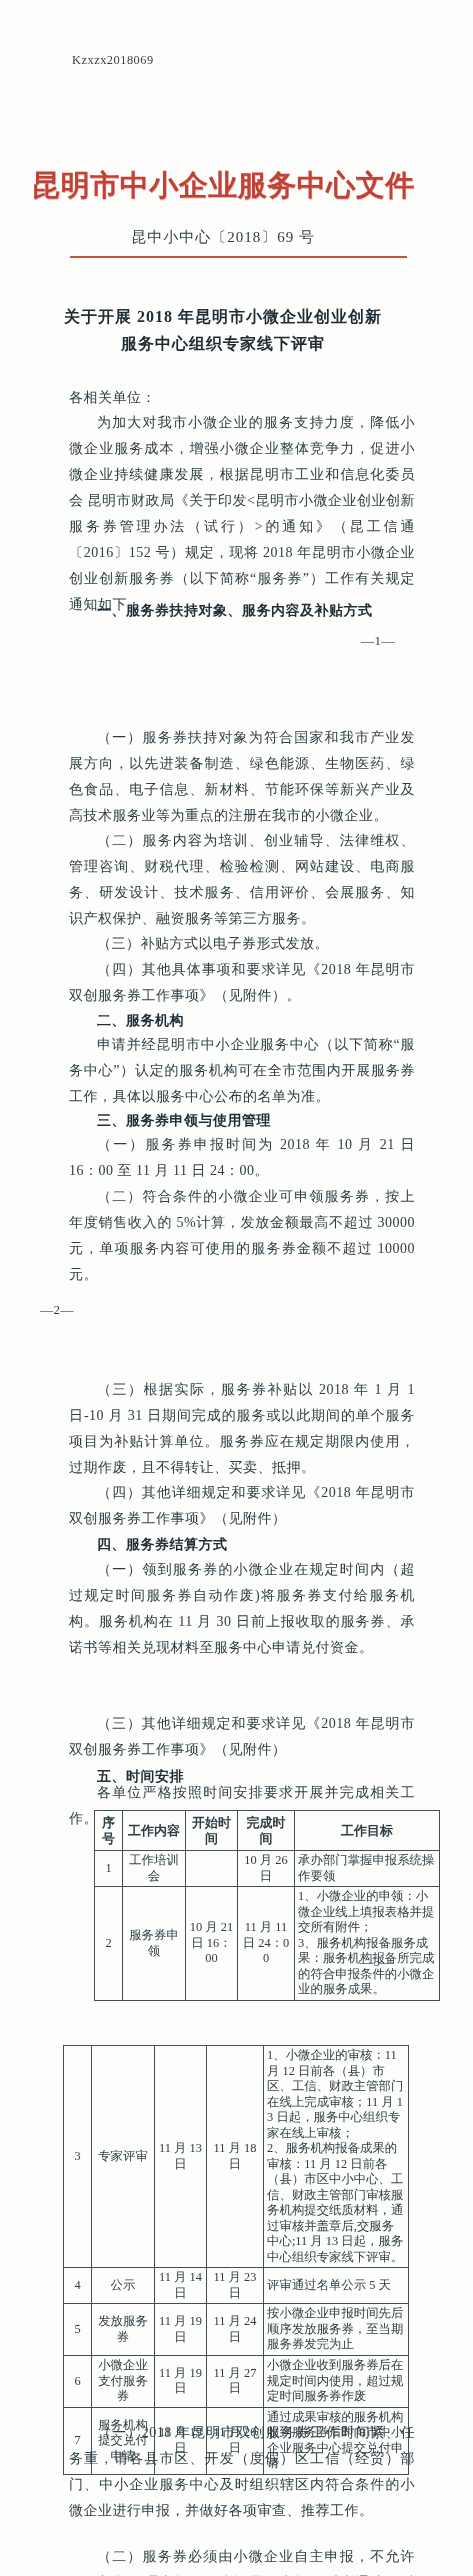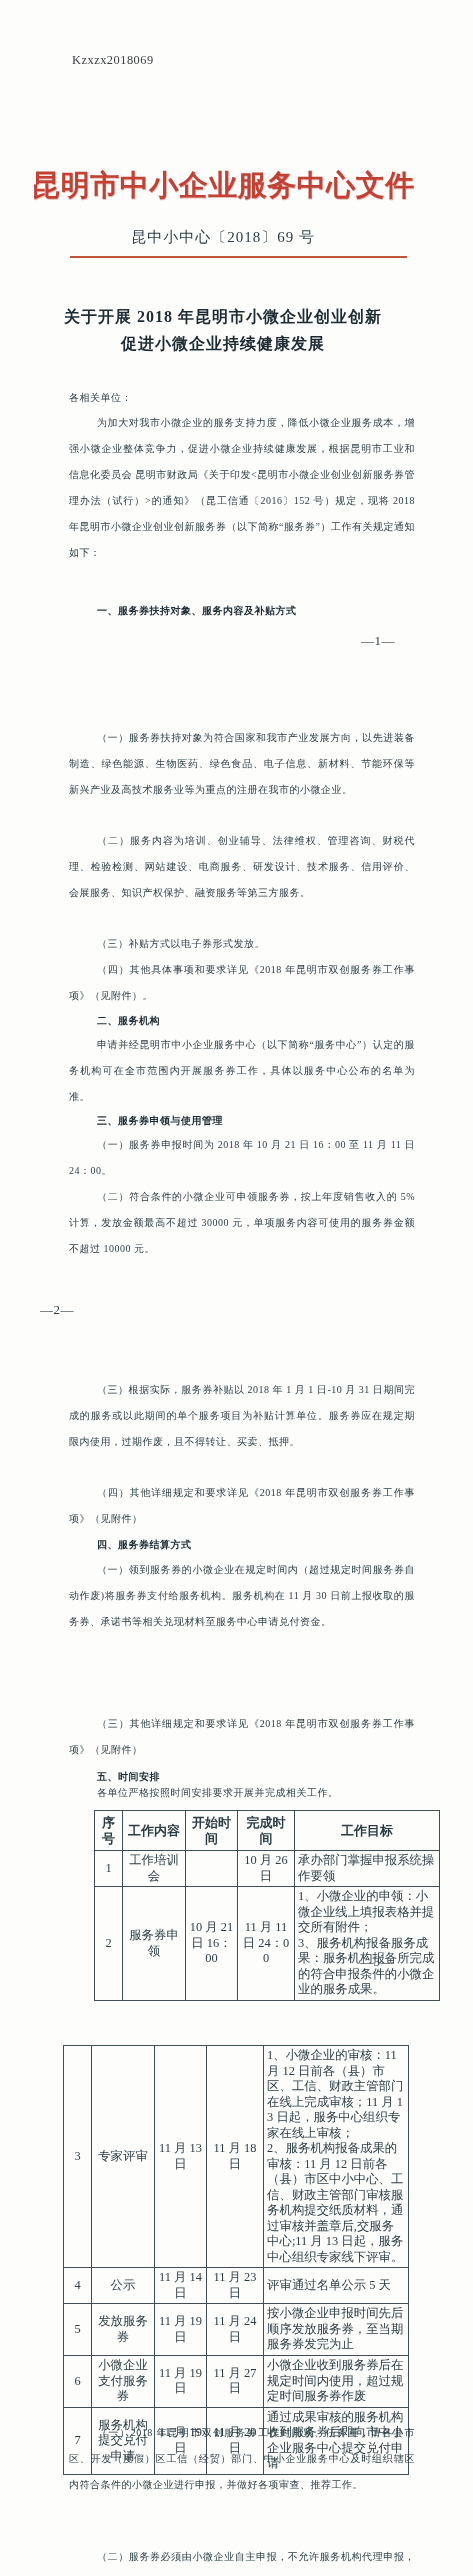--- a/index.html
+++ b/index.html
@@ -12,21 +12,21 @@
     width:474px;
     height:3349px;
     background:#fdfdfc;
     overflow:hidden;
     color:#2c3e44;
   }
   .abs{position:absolute;}
   .body-text{
     left:69px;
     width:346px;
-    font-size:10px;
+    font-size:14px;
     line-height:26px;
     letter-spacing:0.5px;
     text-align:justify;
     color:#2c3e44;
   }
   .indent{text-indent:28px;}
   .heading{
     font-weight:bold;
     color:#1f2e35;
   }
@@ -81,21 +81,21 @@
 
   <div class="abs scan-code" style="left:72px;top:53px;">Kzxzx2018069</div>
 
   <div class="abs center org-title" style="top:166px;">昆明市中小企业服务中心文件</div>
 
   <div class="abs center doc-number" style="top:228px;">昆中小中心〔2018〕69 号</div>
 
   <div class="abs rule-red" style="left:70px;top:256px;width:337px;"></div>
 
   <div class="abs center notice-title" style="top:307px;">关于开展 2018 年昆明市小微企业创业创新</div>
-  <div class="abs center notice-title" style="top:334px;">促进小微企业持续健康发展</div>
+  <div class="abs center notice-title" style="top:334px;">服务中心组织专家线下评审</div>
 
   <div class="abs body-text" style="top:385px;">各相关单位：</div>
 
   <div class="abs body-text indent" style="top:410px;">为加大对我市小微企业的服务支持力度，降低小微企业服务成本，增强小微企业整体竞争力，促进小微企业持续健康发展，根据昆明市工业和信息化委员会 昆明市财政局《关于印发&lt;昆明市小微企业创业创新服务券管理办法（试行）&gt;的通知》（昆工信通〔2016〕152 号）规定，现将 2018 年昆明市小微企业创业创新服务券（以下简称“服务券”）工作有关规定通知如下：</div>
 
   <div class="abs body-text indent heading" style="top:598px;">一、服务券扶持对象、服务内容及补贴方式</div>
 
   <div class="abs pageno" style="left:355px;top:633px;">—1—</div>
 
   <div class="abs body-text indent" style="top:725px;">（一）服务券扶持对象为符合国家和我市产业发展方向，以先进装备制造、绿色能源、生物医药、绿色食品、电子信息、新材料、节能环保等新兴产业及高技术服务业等为重点的注册在我市的小微企业。</div>

